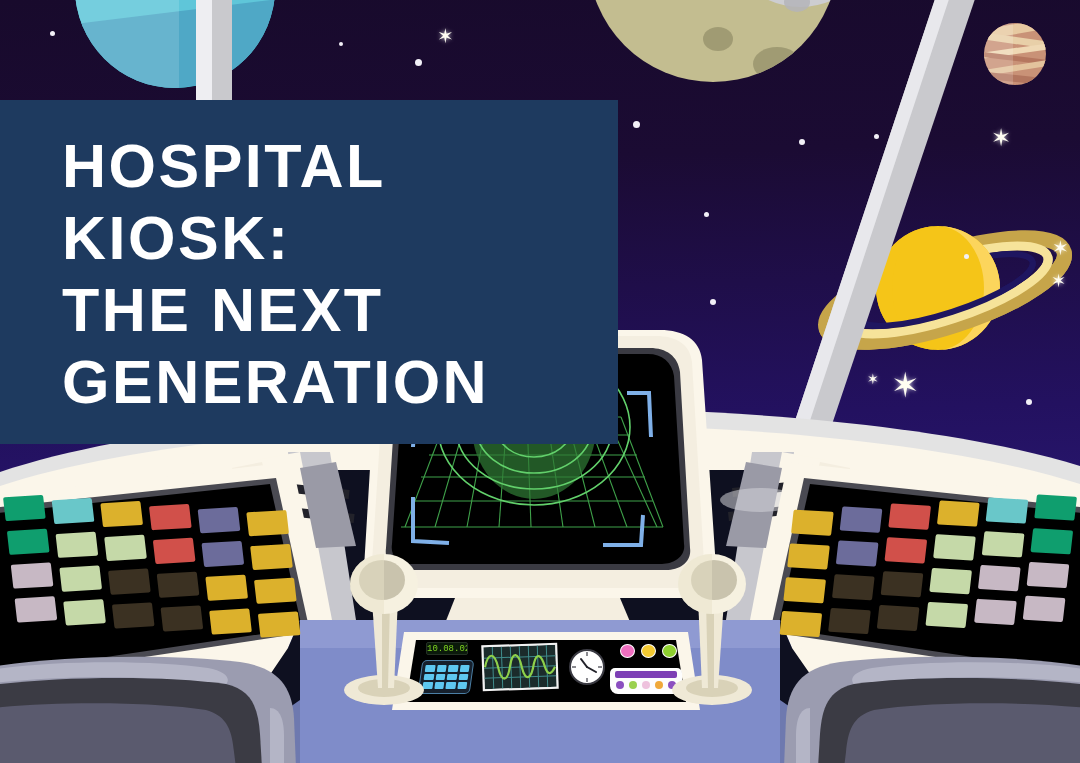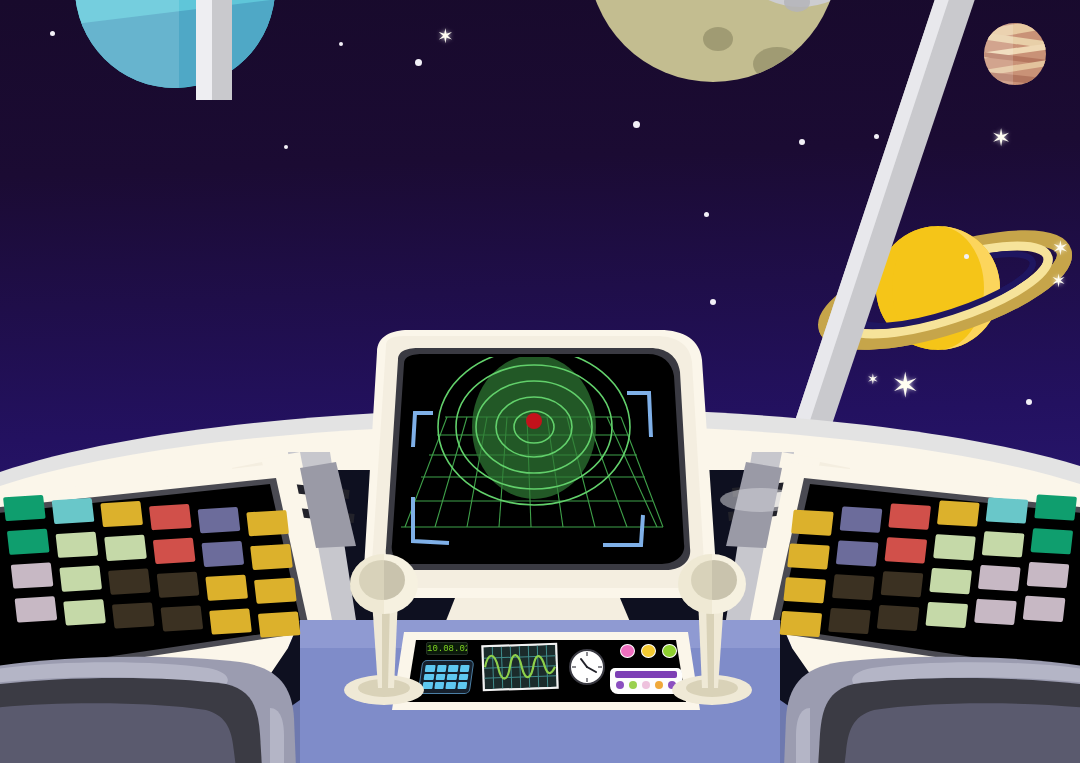--- a/index.html
+++ b/index.html
@@ -483,14 +483,20 @@
   <div class="chair" style="left:720px;top:628px;width:420px;height:140px;">
     <svg width="420" height="140" viewBox="0 0 420 140">
       <path d="M430 60 C 400 30, 220 22, 120 34 C 80 40, 68 60, 66 90 L64 140 L430 140 Z" fill="#9b9cb0"></path>
       <path d="M410 52 C 360 32, 220 30, 152 40 C 132 44, 128 52, 136 58 C 210 44, 350 48, 408 62 Z" fill="#b4b5c6"></path>
       <path d="M430 74 C 400 50, 220 44, 134 56 C 108 62, 102 80, 100 106 L98 140 L430 140 Z" fill="#3b3b44"></path>
       <path d="M430 94 C 396 74, 230 70, 154 82 C 132 88, 128 104, 126 124 L124 140 L430 140 Z" fill="#5a5a6e"></path>
       <path d="M90 80 C 80 80, 76 92, 76 108 L76 140 L90 140 Z" fill="#b4b5c6"></path>
     </svg>
   </div>
 
+  <div id="title-box">
+    <div id="title-text">HOSPITAL
+KIOSK:
+THE NEXT
+GENERATION</div>
+  </div>
 
 </div>
 
 </body></html>

